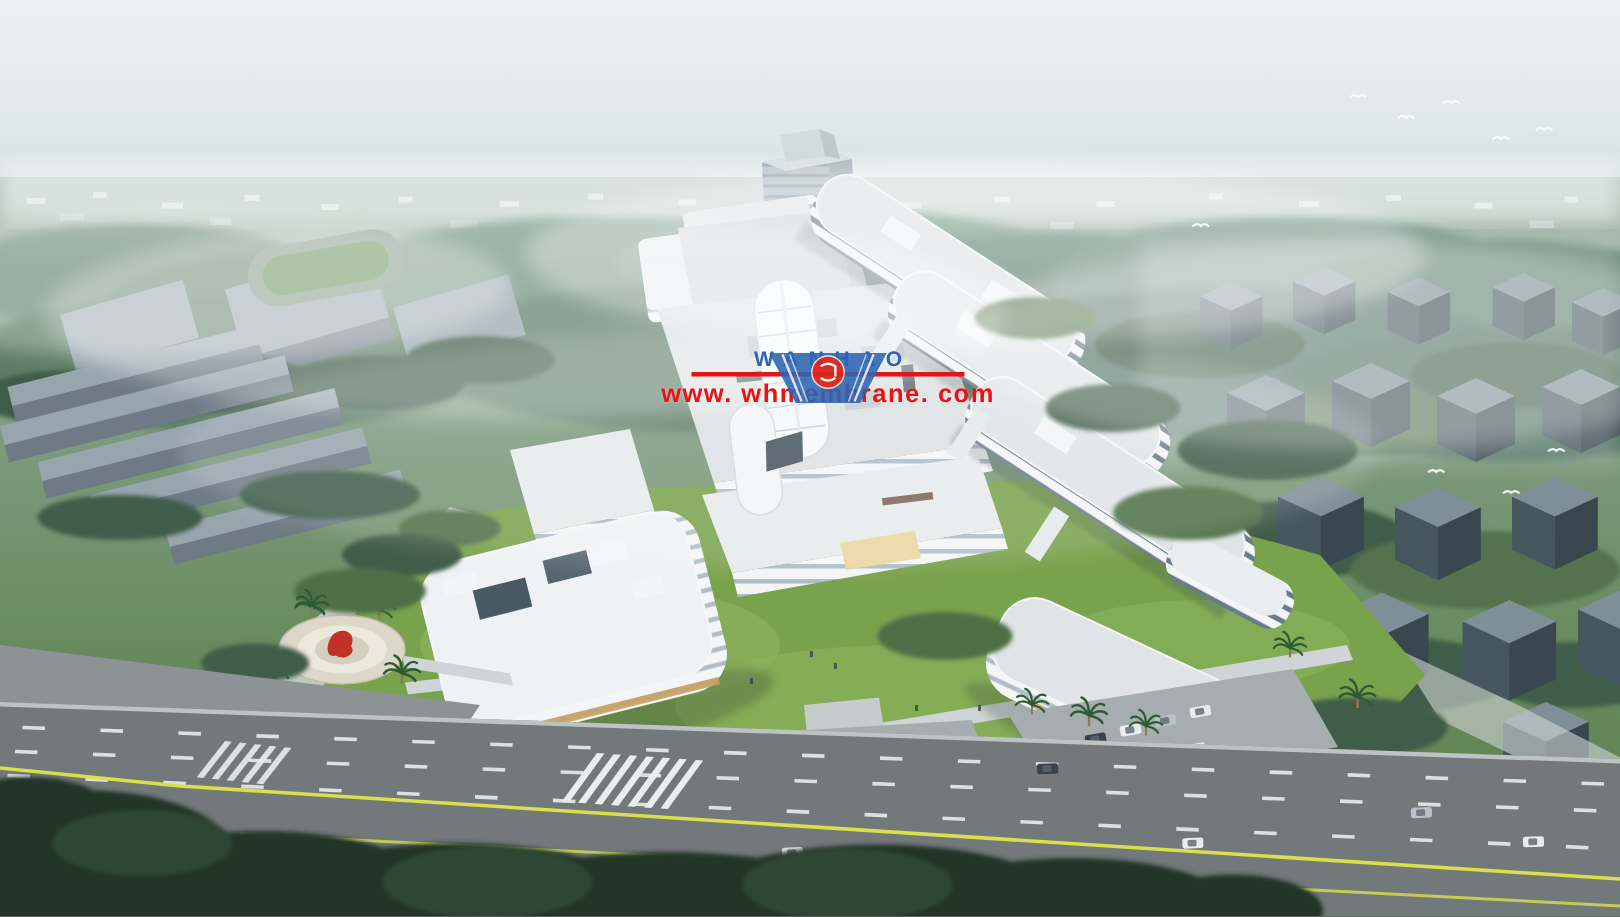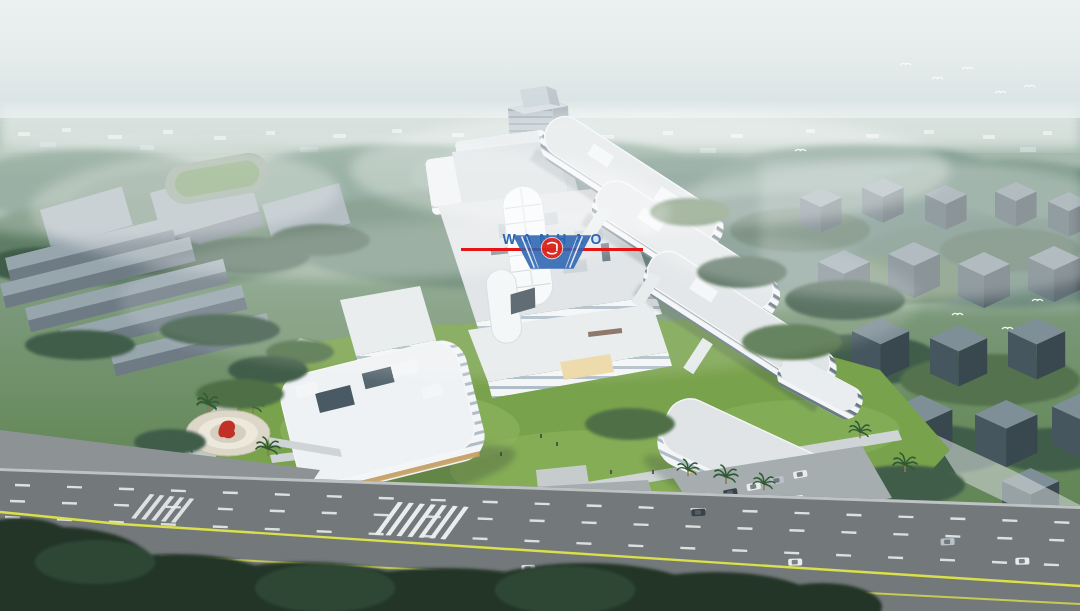--- a/index.html
+++ b/index.html
@@ -504,14 +504,15 @@
     <path d="M19,3 L32,35" stroke="#ffffff" stroke-width="1.6" opacity=".85"></path>
     <path d="M24,3 L36,35" stroke="#ffffff" stroke-width="1" opacity=".7"></path>
     <path d="M81,3 L68,35" stroke="#ffffff" stroke-width="1.6" opacity=".85"></path>
     <path d="M76,3 L64,35" stroke="#ffffff" stroke-width="1" opacity=".7"></path>
     <circle cx="50" cy="15" r="11" style="fill:var(--emblem-red,#d8251c)"></circle>
     <circle cx="50" cy="15" r="11" fill="none" stroke="#ffffff" stroke-width="1" opacity=".8"></circle>
     <path d="M45,11 q5,-3.5 10,0 v7 M45,19 q5,3.5 10,0" stroke="#ffffff" stroke-width="1.6" fill="none"></path>
   </svg>
   <div class="wm-name">WANHAO</div>
   <div class="wm-line"></div>
+  <div class="wm-url">www. whmembrane. com</div>
 </div>
 </div>
 
 </body></html>

